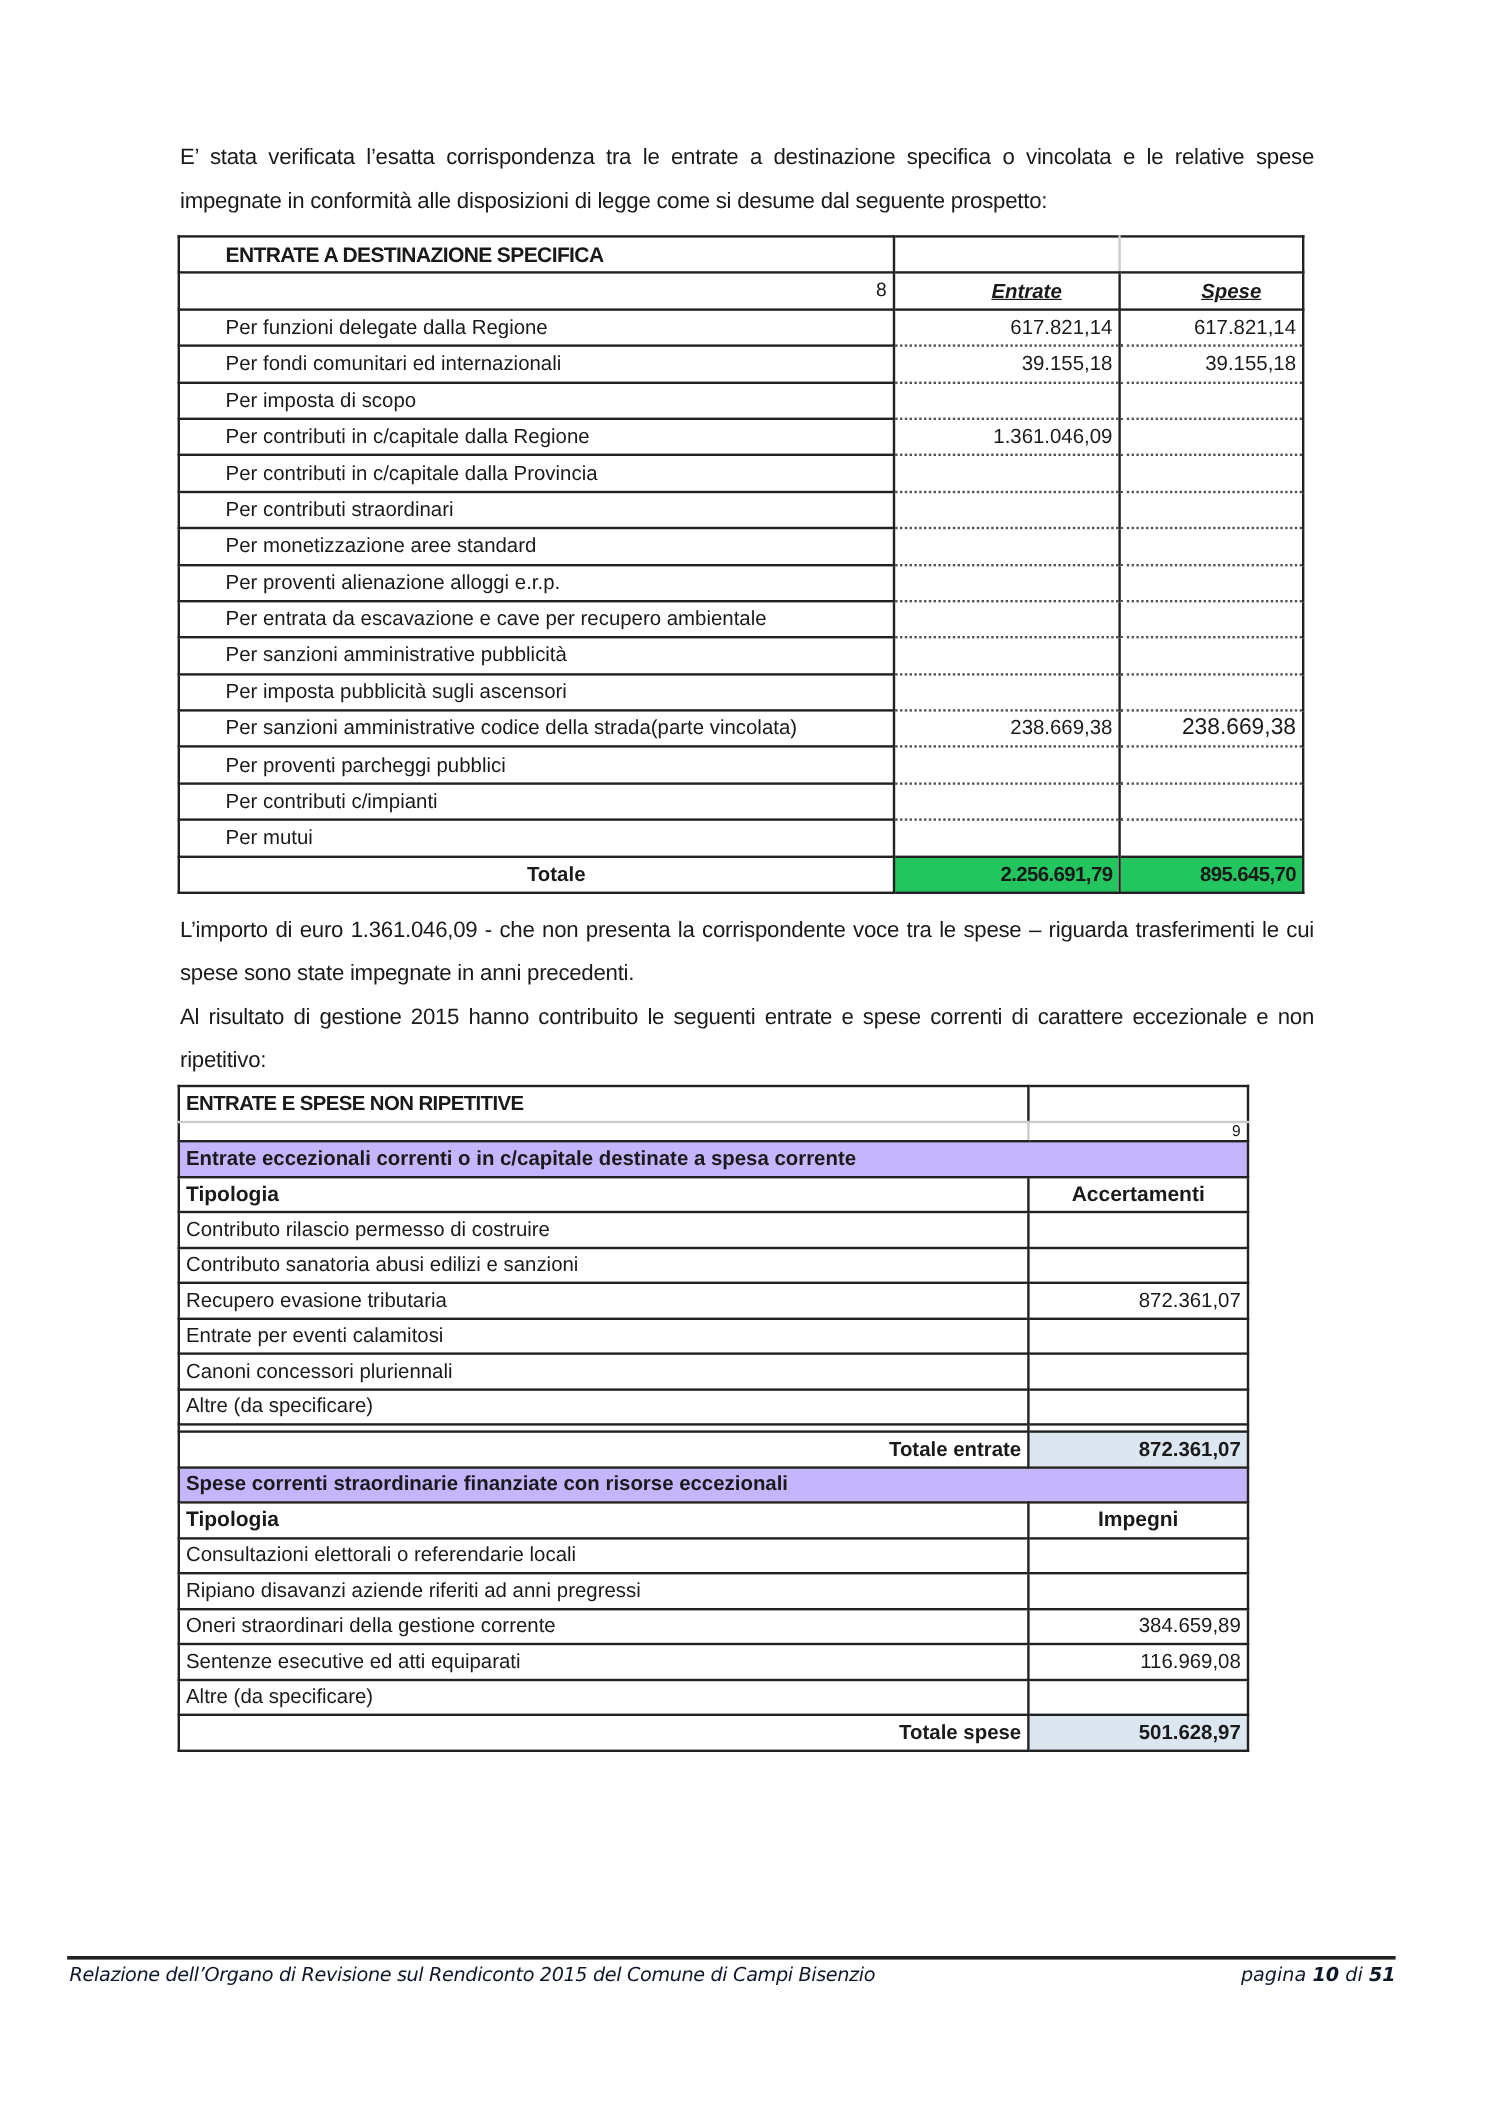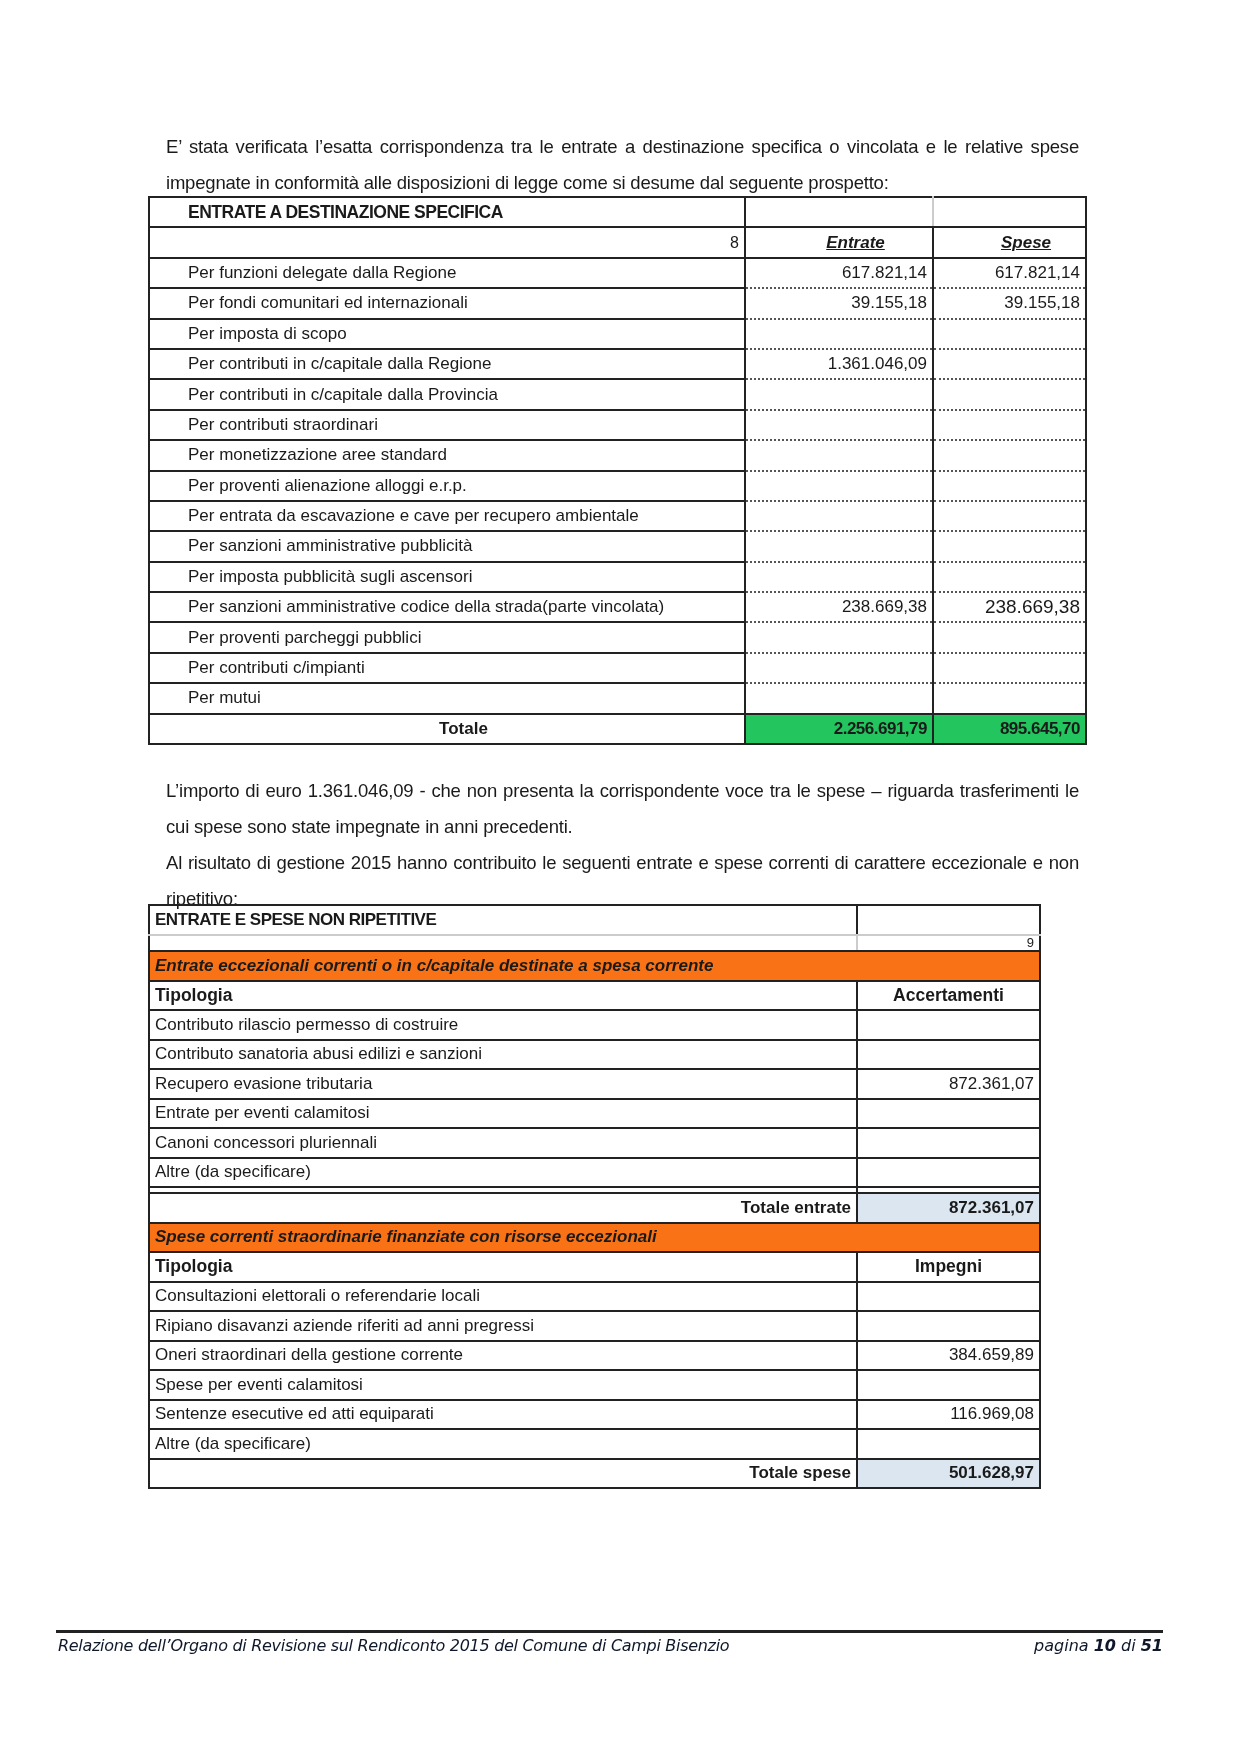--- a/index.html
+++ b/index.html
@@ -1,20 +1,20 @@
 <!DOCTYPE html>
 <html><head>
 <meta charset="utf-8">
 <style>
   html, body { margin:0; padding:0; background:#ffffff; }
   body { width:1239px; height:1753px; position:relative; overflow:hidden;
          font-family:"Liberation Sans", sans-serif; color:#1a1a1a; }
   .para { position:absolute; left:150px; width:945px; font-size:18.5px; line-height:36px;
           text-align:justify; letter-spacing:-0.2px; }
-  .para p { margin:16px; }
+  .para p { margin:0; }
   .p1 { top:113px; }
   .p2 { top:757px; }
   .p3 { top:829px; }
 
   table { border-collapse:collapse; position:absolute; table-layout:fixed; font-size:17px; }
   td { padding:0 5px; white-space:nowrap; overflow:hidden; }
 
   
   #t1 { left:148px; top:196px; width:937px; }
   #t1 col.c1 { width:596px; } #t1 col.c2 { width:188px; } #t1 col.c3 { width:153px; }
@@ -35,21 +35,21 @@
   
   #t2 { left:148px; top:904px; width:891px; }
   #t2 col.c1 { width:708px; } #t2 col.c2 { width:183px; }
   #t2 td { height:27.5px; border:2px solid #222; }
   #t2 td.num { text-align:right; }
   #t2 tr.title td { font-weight:bold; letter-spacing:-0.5px; height:28px; border-bottom:2px solid #ccc; }
   #t2 tr.title td.blank { border-left:2px solid #ccc; }
   #t2 tr.idx td { height:14px; font-size:13px; line-height:14px; border-top:2px solid #ccc; }
   #t2 tr.idx td.blank1 { border-right:2px solid #ccc; }
   #t2 tr.idx td.n { text-align:right; vertical-align:top; border-left:2px solid #ccc; }
-  #t2 tr.band td { background:#f97316; font-weight:bold; font-size:17px;font-style:italic; }
+  #t2 tr.band td { background:#c4b5fd; font-weight:bold; font-size:17px; }
   #t2 tr.colhead td { font-weight:bold; font-size:17.5px; }
   #t2 tr.colhead td.h { text-align:center; }
   #t2 tr.spacer td { height:4px; padding:0; }
   #t2 tr.total td { font-weight:bold;margin-left:13px; }
   #t2 tr.total td.lbl { text-align:right; }
   #t2 tr.total td.num { background:#dce6f1; }
 
   
   .footer-rule { position:absolute; left:56px; top:1630px; width:1107px; height:3px; background:#222; }
   .footer { position:absolute; left:58px; top:1636px; width:1105px; font-family:"DejaVu Sans", sans-serif;
@@ -248,24 +248,20 @@
       </tr>
       <tr>
         <td>Ripiano disavanzi aziende riferiti ad anni pregressi</td>
         <td class="num"></td>
       </tr>
       <tr>
         <td>Oneri straordinari della gestione corrente</td>
         <td class="num">384.659,89</td>
       </tr>
       <tr>
-        <td>Spese per eventi calamitosi</td>
-        <td class="num"></td>
-      </tr>
-      <tr>
         <td>Sentenze esecutive ed atti equiparati</td>
         <td class="num">116.969,08</td>
       </tr>
       <tr>
         <td>Altre (da specificare)</td>
         <td class="num"></td>
       </tr>
     </tbody>
   <tbody>
       <tr class="total">

